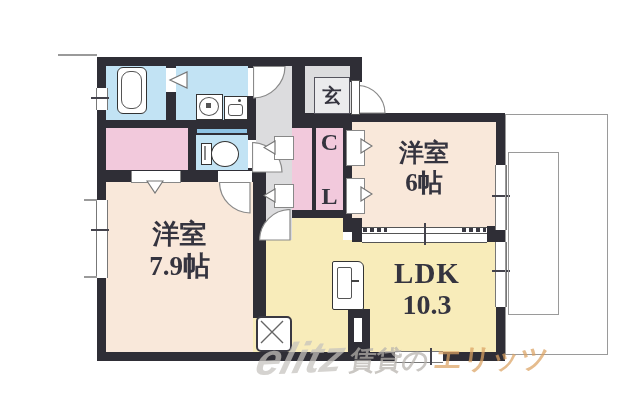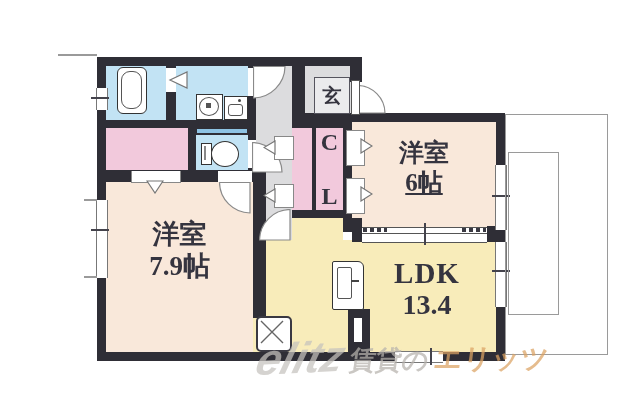--- a/index.html
+++ b/index.html
@@ -171,29 +171,29 @@
   <div class="thinline" style="left:58px;top:54px;width:39px;height:1.5px;"></div>
   <div class="thinline" style="left:84px;top:199px;width:13px;height:1.5px;"></div>
   <div class="thinline" style="left:84px;top:276px;width:13px;height:1.5px;"></div>
 
   <div class="abs" style="left:316px;top:130px;width:27px;height:78px;display:flex;flex-direction:column;align-items:center;justify-content:space-between;">
     <span class="label" style="position:static;font-size:24px;line-height:1;">C</span>
     <span class="label" style="position:static;font-size:24px;line-height:1;">L</span>
   </div>
   <div class="abs" style="left:352px;top:138px;width:144px;text-align:center;">
     <div class="label" style="position:static;font-size:25px;line-height:30px;">洋室</div>
-    <div class="label" style="position:static;font-size:25px;line-height:30px;text-decoration:underline;">6帖</div>
+    <div class="label" style="position:static;font-size:25px;line-height:30px;">6帖</div>
   </div>
   <div class="abs" style="left:106px;top:218px;width:147px;text-align:center;">
     <div class="label" style="position:static;font-size:27px;line-height:32px;">洋室</div>
     <div class="label" style="position:static;font-size:27px;line-height:32px;">7.9帖</div>
   </div>
   <div class="abs" style="left:352px;top:257px;width:150px;text-align:center;">
     <div class="label" style="position:static;font-size:29px;line-height:32px;letter-spacing:1px;font-family:Liberation Serif, serif;">LDK</div>
-    <div class="label" style="position:static;font-size:28px;line-height:31px;">13.4</div>
+    <div class="label" style="position:static;font-size:28px;line-height:31px;">10.3</div>
   </div>
 
   <div class="watermark">
     <span class="wm-logo">elitz</span>
     <span class="wm-grey">賃貸の</span>
     <span class="wm-orange">エリッツ</span>
   </div>
 
 </div>
 

